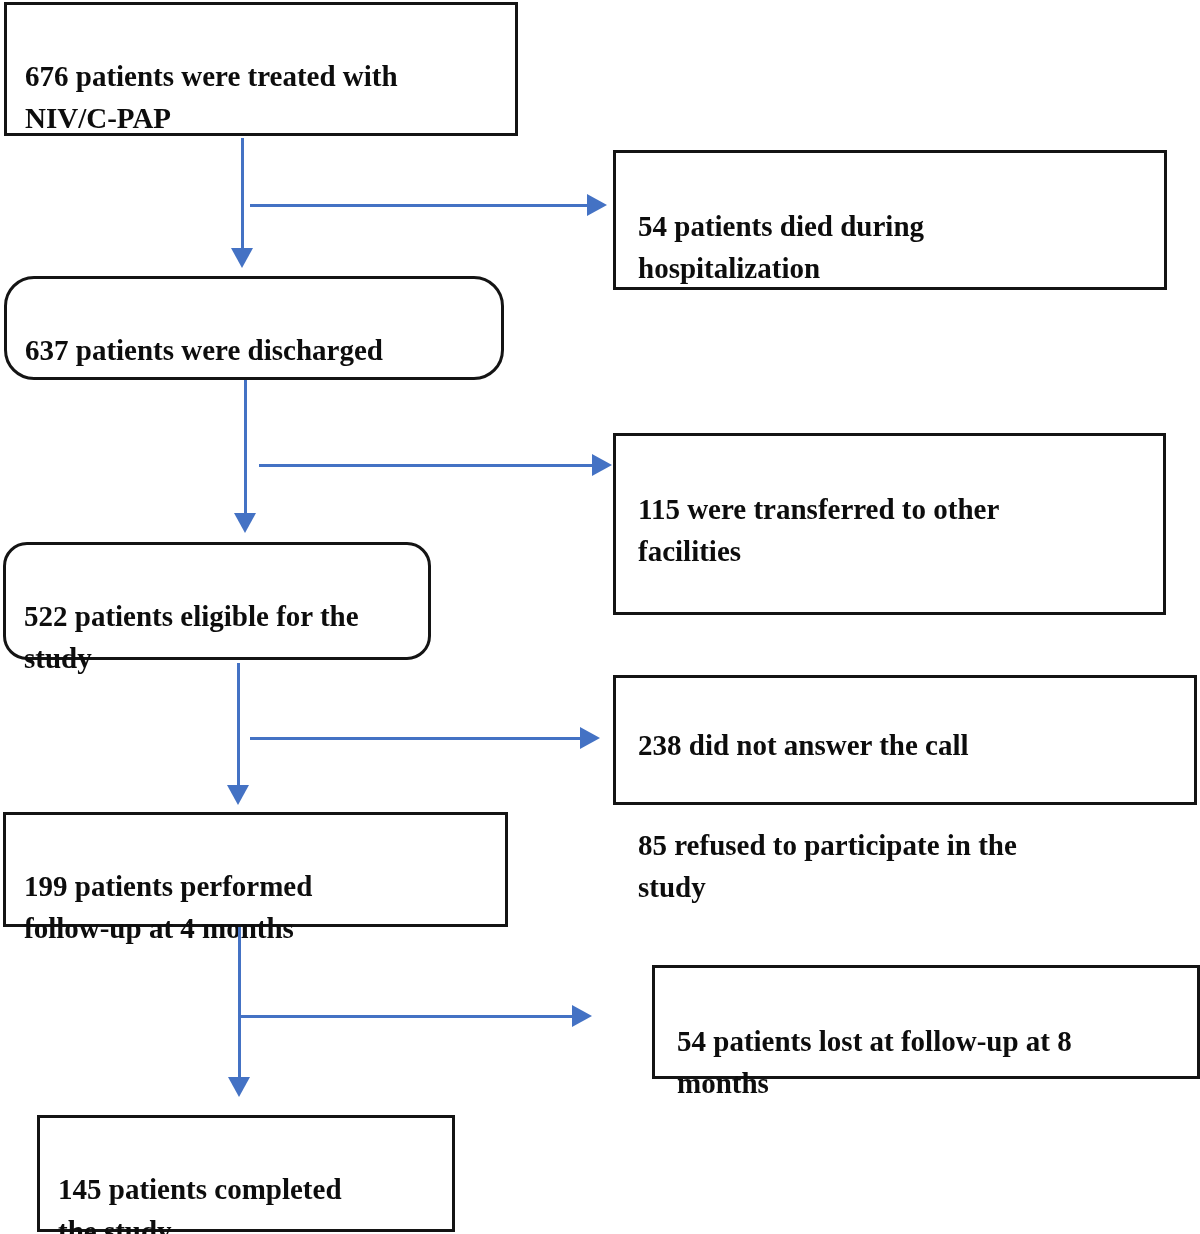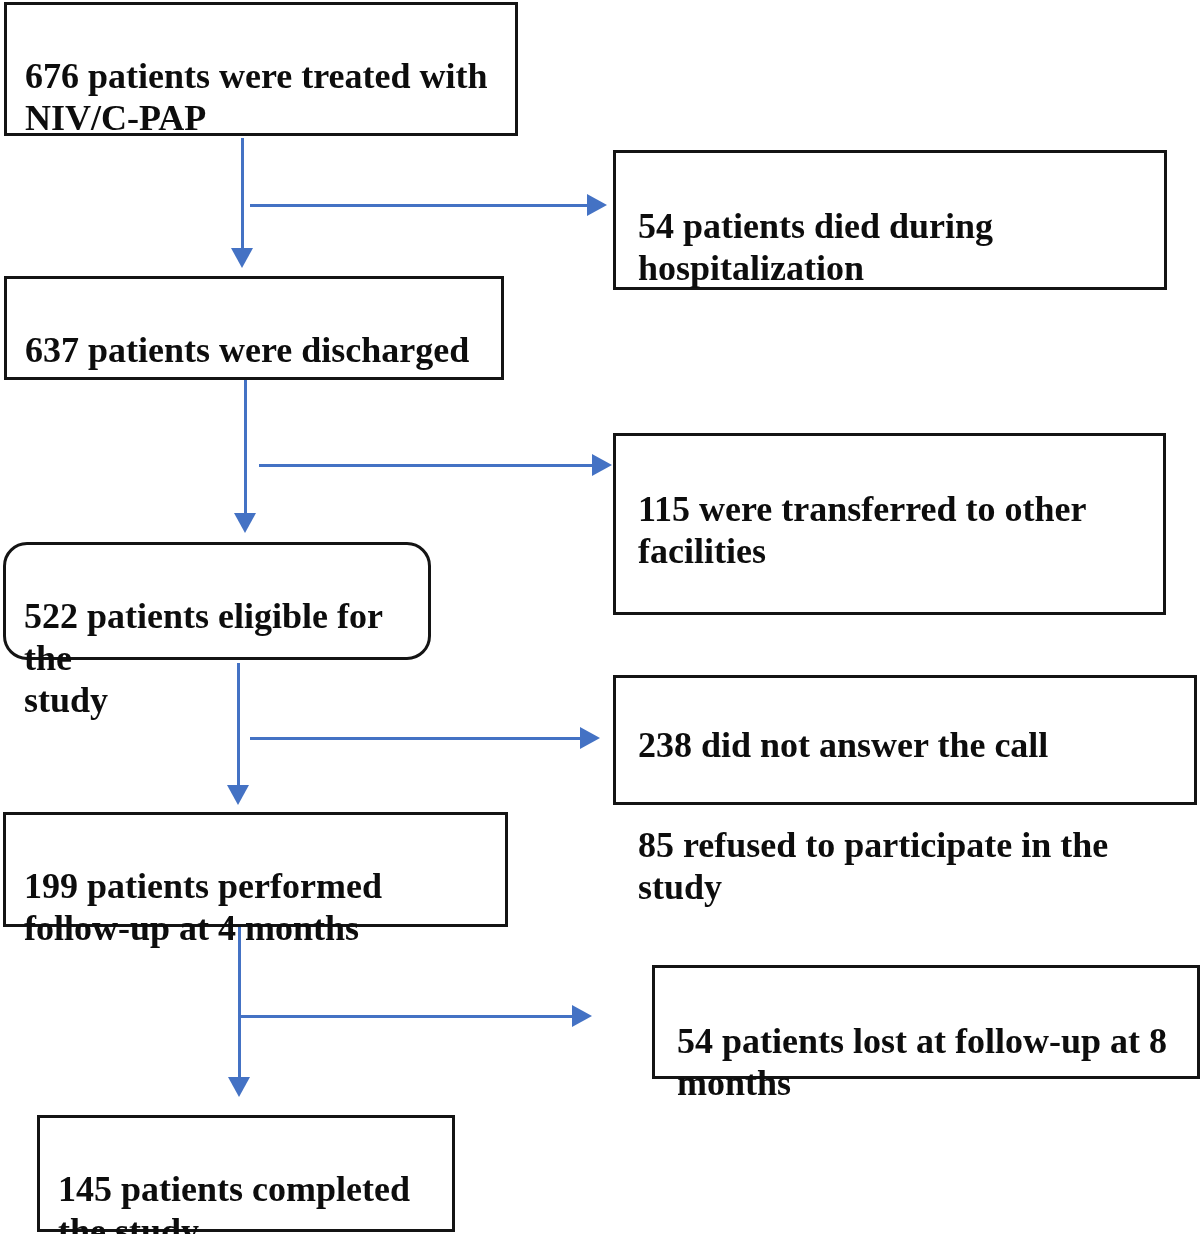--- a/index.html
+++ b/index.html
@@ -16,21 +16,21 @@
     height: 1234px;
     background: var(--bg);
     font-family: "Liberation Serif", "DejaVu Serif", serif;
     overflow: hidden;
   }
   .box {
     position: absolute;
     border: 3px solid var(--border);
     background: var(--bg);
     color: var(--text);
-    font-size: 36px;
+    font-size: 29px;
     font-weight: 700;
     line-height: 42px;
     padding: 8px 18px;
     white-space: pre-line;
   }
   .box.side { padding: 10px 22px; }
   .box.completed { }
   .shaft-v { position: absolute; width: 3px; background: var(--arrow); }
   .shaft-h { position: absolute; height: 3px; background: var(--arrow); }
   .head-down {
@@ -51,21 +51,21 @@
 </head>
 <body>
 
 <div class="canvas">
 
   <div class="box" style="left:4px; top:2px; width:514px; height:134px;">
     <span>676 patients were treated with
 NIV/C-PAP</span>
   </div>
 
-  <div class="box" style="left:4px; top:276px; width:500px; height:104px;">
+  <div class="box" style="left:4px; top:276px; width:500px; height:104px;border-radius:30px;">
     <span>637 patients were discharged</span>
   </div>
 
   <div class="box" style="left:3px; top:542px; width:428px; height:118px;border-radius:24px;">
     <span>522 patients eligible for the
 study</span>
   </div>
 
   <div class="box" style="left:3px; top:812px; width:505px; height:115px;">
     <span>199 patients performed

